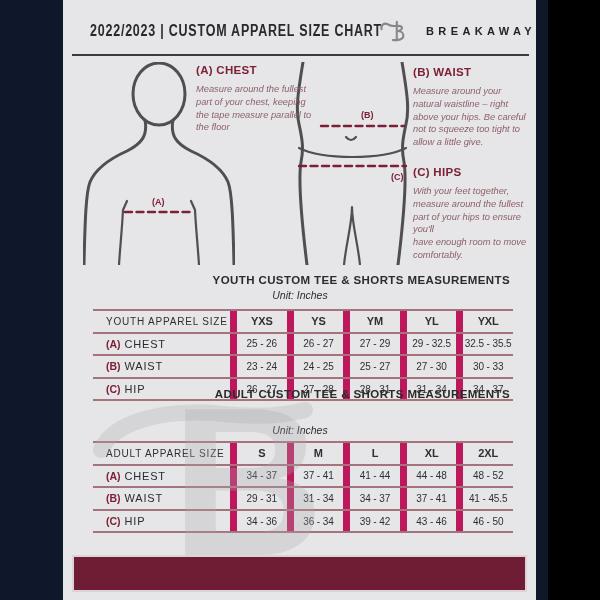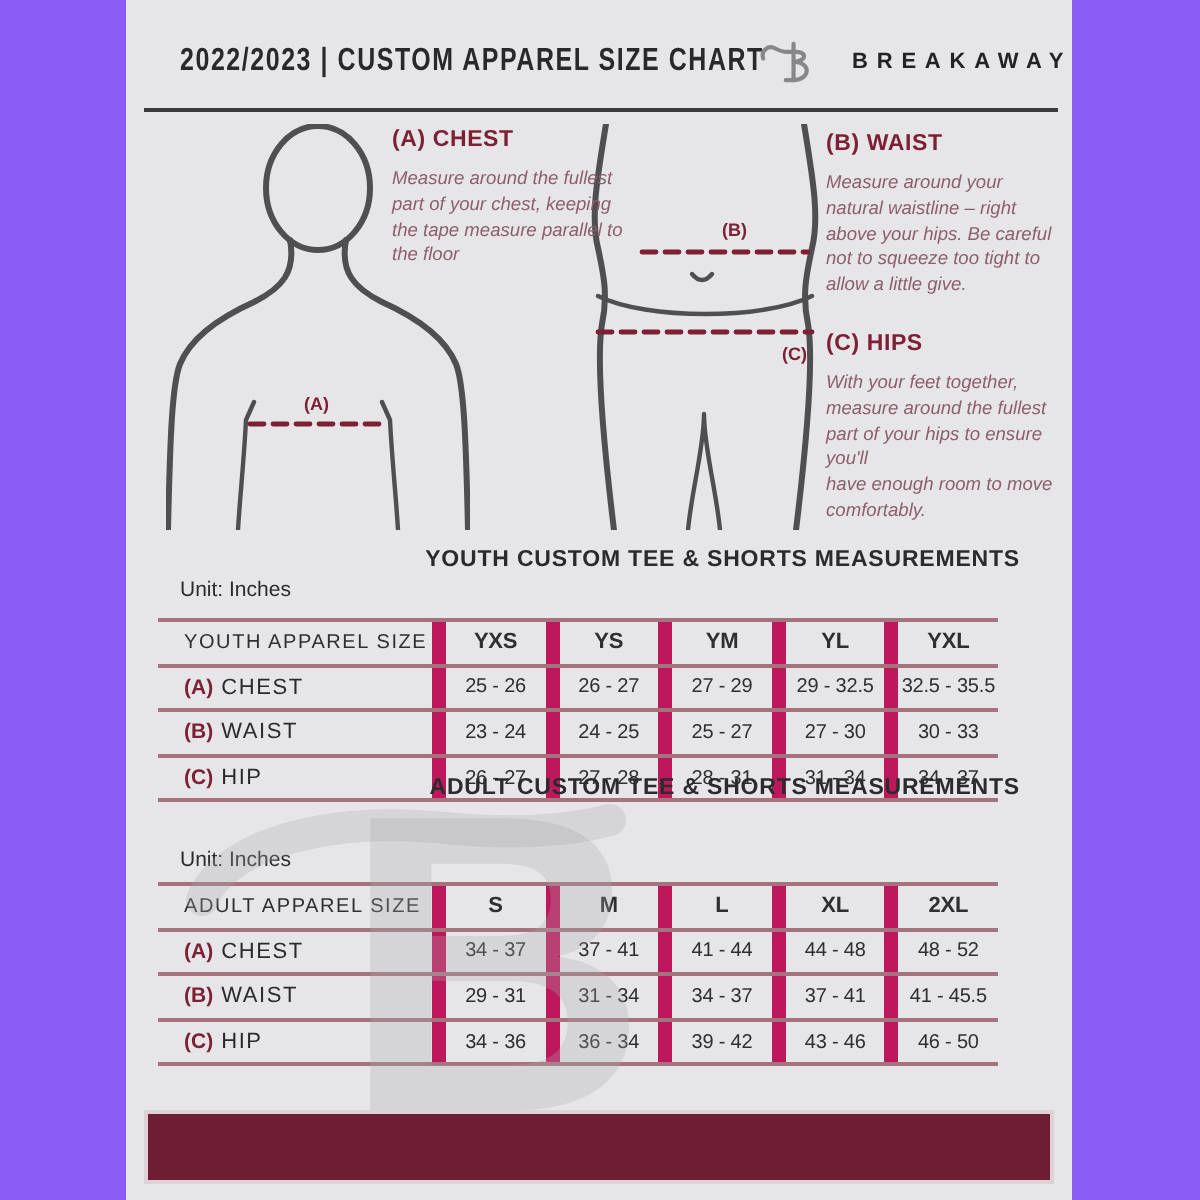--- a/index.html
+++ b/index.html
@@ -1,17 +1,17 @@
 <!DOCTYPE html>
 <html><head>
 <meta charset="utf-8">
 <style>
   html,body{margin:0;padding:0;background:#000;}
   body{font-family:"Liberation Sans", sans-serif; -webkit-font-smoothing:antialiased;}
-  #canvas{position:relative;width:600px;height:600px;background:#8b5cf6;overflow:hidden;}
+  #canvas{position:relative;width:548px;height:600px;background:#0f172a;overflow:hidden;}
   .page{position:absolute;left:63px;top:0;width:473px;height:600px;background:#e6e6e8;}
 
   
   .hdr-title{position:absolute;left:27px;top:22px;font-size:16px;font-weight:bold;
     color:#29292b;letter-spacing:1px;transform:scaleX(.78);transform-origin:left center;white-space:nowrap;}
   .brand{position:absolute;left:316px;top:18px;display:flex;align-items:center;gap:21px;}
   .brand-name{font-size:11px;font-weight:bold;letter-spacing:4.4px;color:#232325;}
   .hdr-rule{position:absolute;left:9px;top:54px;width:457px;height:2px;background:#3b3b3d;}
 
   
@@ -22,25 +22,25 @@
   .fig text{font-family:"Liberation Sans",sans-serif;font-size:9px;font-weight:bold;fill:#7d2035;}
 
   
   .guide{position:absolute;width:116px;}
   .guide-h{font-size:11.5px;font-weight:bold;color:#7d2035;letter-spacing:.3px;margin-bottom:7px;}
   .guide-b{font-size:9.3px;font-style:italic;color:#8c5f6a;line-height:1.38;white-space:pre-line;}
 
   
   .sec-title{position:absolute;left:27px;width:420px;text-align:right;font-size:11.5px;
     font-weight:bold;color:#2b2b2d;letter-spacing:.4px;}
-  .sec-unit{position:absolute;left:27px;width:420px;text-align:left;font-size:10.5px;
-    color:#2b2b2d;}
-
-  
-  .sizes{position:absolute;left:16px;width:420px;border-top:2px solid #a5737d;}
+  .sec-unit{position:absolute;left:27px;width:420px;text-align:center;font-size:10.5px;
+    font-style:italic;color:#2b2b2d;}
+
+  
+  .sizes{position:absolute;left:30px;width:420px;border-top:2px solid #a5737d;}
   .trow{display:flex;height:22.6px;border-bottom:2px solid #a5737d;align-items:stretch;box-sizing:border-box;}
   .cell{display:flex;align-items:center;justify-content:center;box-sizing:border-box;}
   .cell.lab{width:137px;justify-content:flex-start;padding-left:13px;gap:4px;}
   .cell.v{flex:1;border-left:7px solid #be185d;font-size:10px;color:#2f2f31;letter-spacing:-.1px;}
   .thead .lab{font-size:10px;color:#2f2f31;letter-spacing:.8px;}
   .thead .v{font-weight:bold;font-size:11px;}
   .pfx{font-weight:bold;color:#7d2035;font-size:10.5px;}
   .rowlab{font-size:11px;color:#2a2a2c;letter-spacing:.8px;}
 
   

